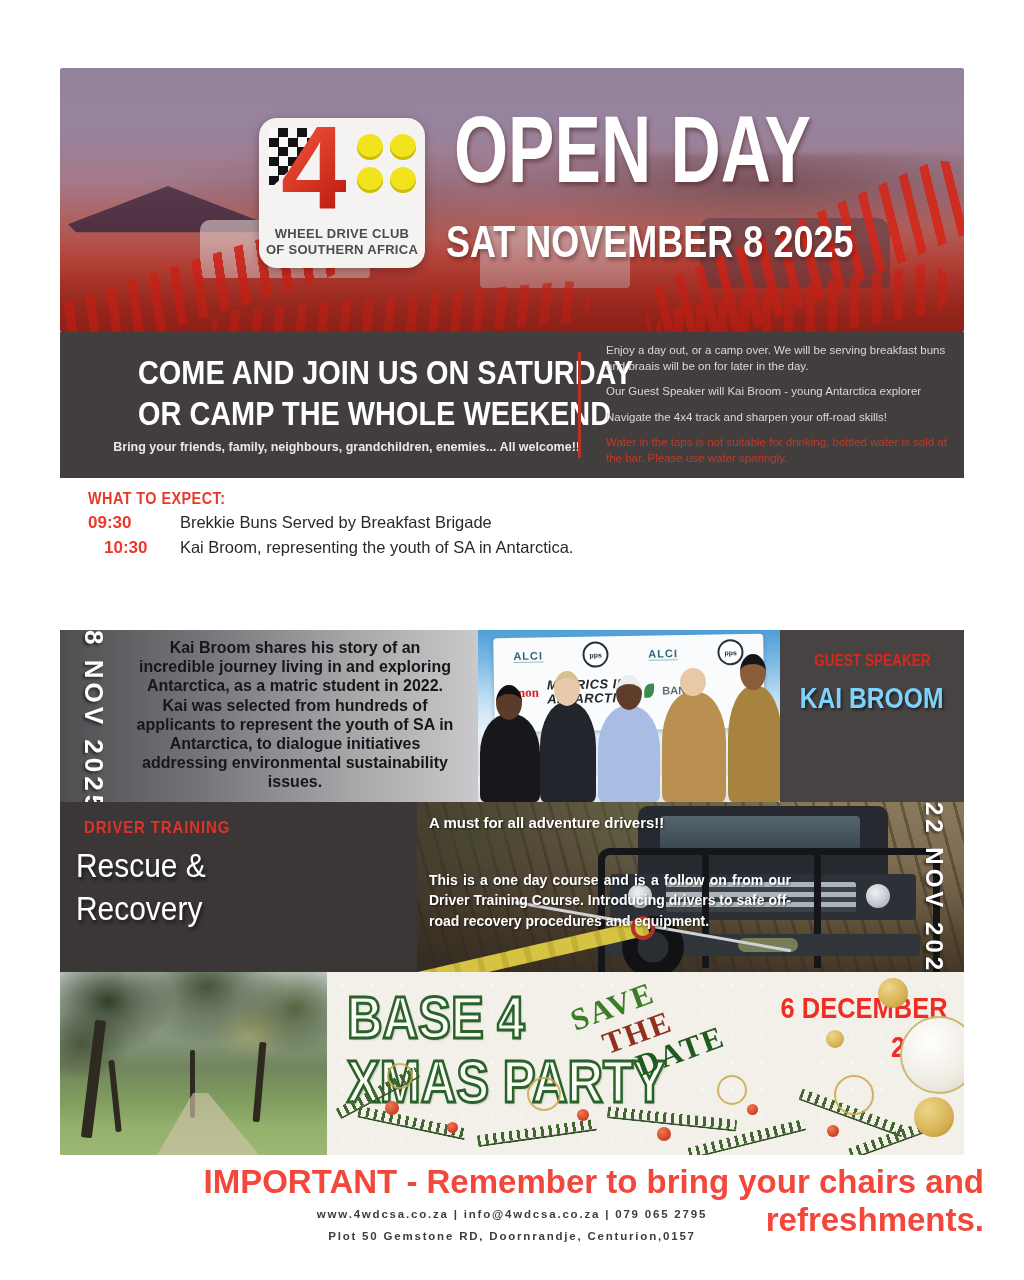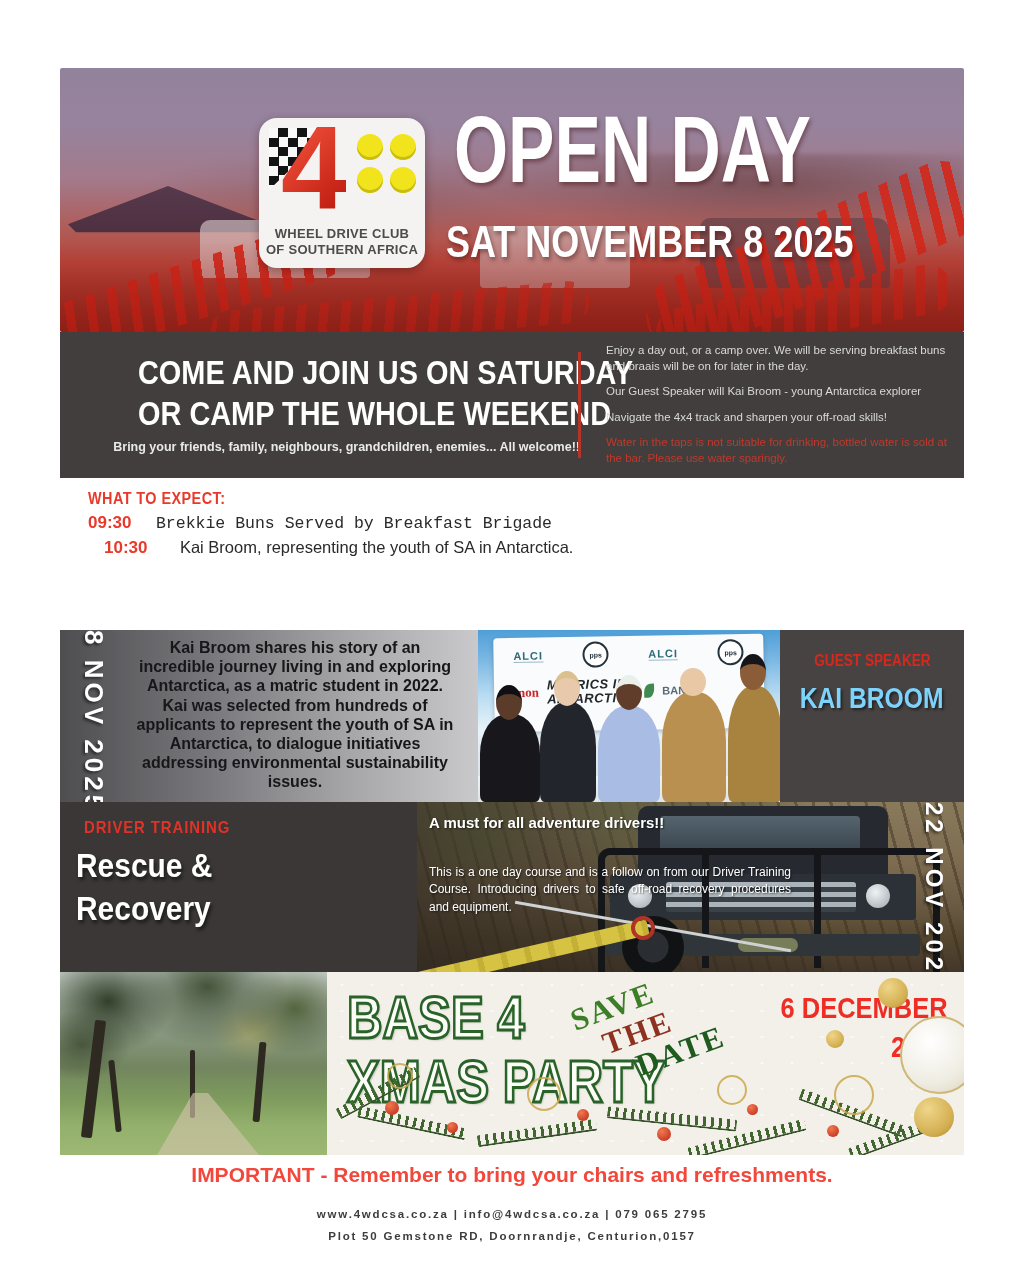--- a/index.html
+++ b/index.html
@@ -74,34 +74,34 @@
   .guest-right{left:720px;top:0;width:184px;height:172px;background:#474342;text-align:center;}
   .gs-label{margin-top:22px;color:#d6281c;font-weight:800;font-size:16px;}
   .gs-label .cond,.gs-name .cond{transform:scaleX(.85);transform-origin:50% 50%;}
   .gs-name{margin-top:12px;color:#7dd3fc;font-weight:800;font-size:29px;text-shadow:2px 2px 3px rgba(0,0,0,.5);}
 
   
   .driver{left:60px;top:802px;width:904px;height:170px;}
   .driver-left{left:0;top:0;width:357px;height:170px;background:#3a3736;}
   .dt-label{left:24px;top:16px;color:#e03226;font-weight:800;font-size:17px;letter-spacing:1px;}
   .dt-label .cond{transform:scaleX(.88);transform-origin:0 50%;}
-  .dt-title{left:16px;top:42px;color:#fff;font-weight:700;font-size:34px;line-height:1.25;
+  .dt-title{left:16px;top:42px;color:#fff;font-weight:400;font-size:34px;line-height:1.25;
     text-shadow:2px 3px 4px rgba(0,0,0,.55);}
   .dt-title .ln{display:block;transform:scaleX(.88);transform-origin:0 50%;white-space:nowrap;}
   .driver-photo{left:357px;top:0;width:547px;height:170px;overflow:hidden;
     background:
       linear-gradient(90deg,rgba(45,38,30,.68),rgba(45,38,30,.28) 52%,rgba(45,38,30,0) 72%),
       radial-gradient(130px 85px at 10% 16%,rgba(108,124,72,.75),transparent 70%),
       radial-gradient(150px 95px at 38% 6%,rgba(125,138,86,.65),transparent 70%),
       radial-gradient(110px 75px at 60% 18%,rgba(96,106,64,.55),transparent 70%),
       repeating-linear-gradient(75deg,rgba(55,44,30,.45) 0 3px,transparent 3px 17px),
       linear-gradient(180deg,#8a7a5c 0%,#7d6c50 35%,#6b5b44 60%,#55472f 80%,#43372a 100%);}
   .truck{right:36px;top:4px;width:330px;height:164px;}
   .dp-tag{left:12px;top:12px;color:#fff;font-weight:700;font-size:15px;text-shadow:1px 1px 2px rgba(0,0,0,.6);}
-  .dp-desc{left:12px;top:62px;width:362px;color:#fff;font-weight:400;font-size:12px;line-height:1.45;
+  .dp-desc{left:12px;top:68px;width:362px;color:#fff;font-weight:700;font-size:14px;line-height:1.45;
     text-align:justify;text-shadow:1px 1px 2px rgba(0,0,0,.6);}
 
   
   .xmas{left:60px;top:972px;width:904px;height:183px;}
   .xmas-photo{left:0;top:0;width:267px;height:183px;overflow:hidden;
     background:
       radial-gradient(95px 75px at 18% 16%,rgba(44,58,36,.95),transparent 70%),
       radial-gradient(115px 85px at 55% 8%,rgba(56,72,44,.9),transparent 70%),
       radial-gradient(85px 65px at 88% 20%,rgba(70,88,48,.85),transparent 70%),
       radial-gradient(60px 45px at 72% 32%,rgba(176,168,92,.55),transparent 70%),
@@ -125,21 +125,21 @@
   .xdate .ln{display:block;transform:scaleX(.85);transform-origin:100% 50%;white-space:nowrap;}
   .sprig{height:10px;background:repeating-linear-gradient(90deg,#41662f 0 3px,transparent 3px 8px);
     border-bottom:2px solid #35522a;border-radius:2px;}
   .berry{border-radius:50%;background:radial-gradient(circle at 35% 30%,#f07a4e,#d2482e 60%,#a92f1c);}
   .gold{border-radius:50%;background:radial-gradient(circle at 35% 30%,#eed68a,#d4af52 65%,#a8842f);}
   .whiteball{border-radius:50%;background:radial-gradient(circle at 38% 32%,#ffffff,#efece2 60%,#d9d2bd);
     border:2px solid #cdb878;}
   .curl{border:2px solid rgba(201,168,76,.85);border-radius:50%;background:transparent;}
 
   
-  .important{left:40px;top:1163px;width:944px;text-align:center;color:#f2473a;font-weight:800;font-size:21px;}
+  .important{left:40px;top:1163px;width:944px;text-align:right;color:#f2473a;font-weight:800;font-size:33px;}
   .foot{left:60px;width:904px;text-align:center;color:#3d3d3d;font-weight:700;font-size:11.5px;letter-spacing:1.8px;}
 </style>
 </head>
 <body>
 
 <div class="page">
 
   <div class="abs hero">
     <div class="abs hero-hills"></div>
     <div class="abs tent"></div>
@@ -188,21 +188,21 @@
       <div>Navigate the 4x4 track and sharpen your off-road skills!</div>
       <div class="band-warn">Water in the taps is not suitable for drinking, bottled water is sold at the bar. Please use water sparingly.</div>
     </div>
   </div>
 
   <div class="abs expect-h">
     <span class="cond">WHAT TO EXPECT:</span>
   </div>
   <div class="abs" style="left:88px;top:513px;">
     <span class="sched-time">09:30</span>
-    <span class="sched-text" style="margin-left:20px;font-family:Liberation Mono, monospace;">Brekkie Buns Served by Breakfast Brigade</span>
+    <span class="sched-text" style="margin-left:44px;">Brekkie Buns Served by Breakfast Brigade</span>
   </div>
   <div class="abs" style="left:104px;top:538px;">
     <span class="sched-time">10:30</span>
     <span class="sched-text" style="margin-left:28px;">Kai Broom, representing the youth of SA in Antarctica.</span>
   </div>
 
   <div class="abs guest">
     <div class="abs guest-left">
       <div class="abs vdate" style="left:18px;top:0;height:172px;font-size:26px;display:flex;align-items:center;">8 NOV 2025</div>
       <div class="abs guest-story">

